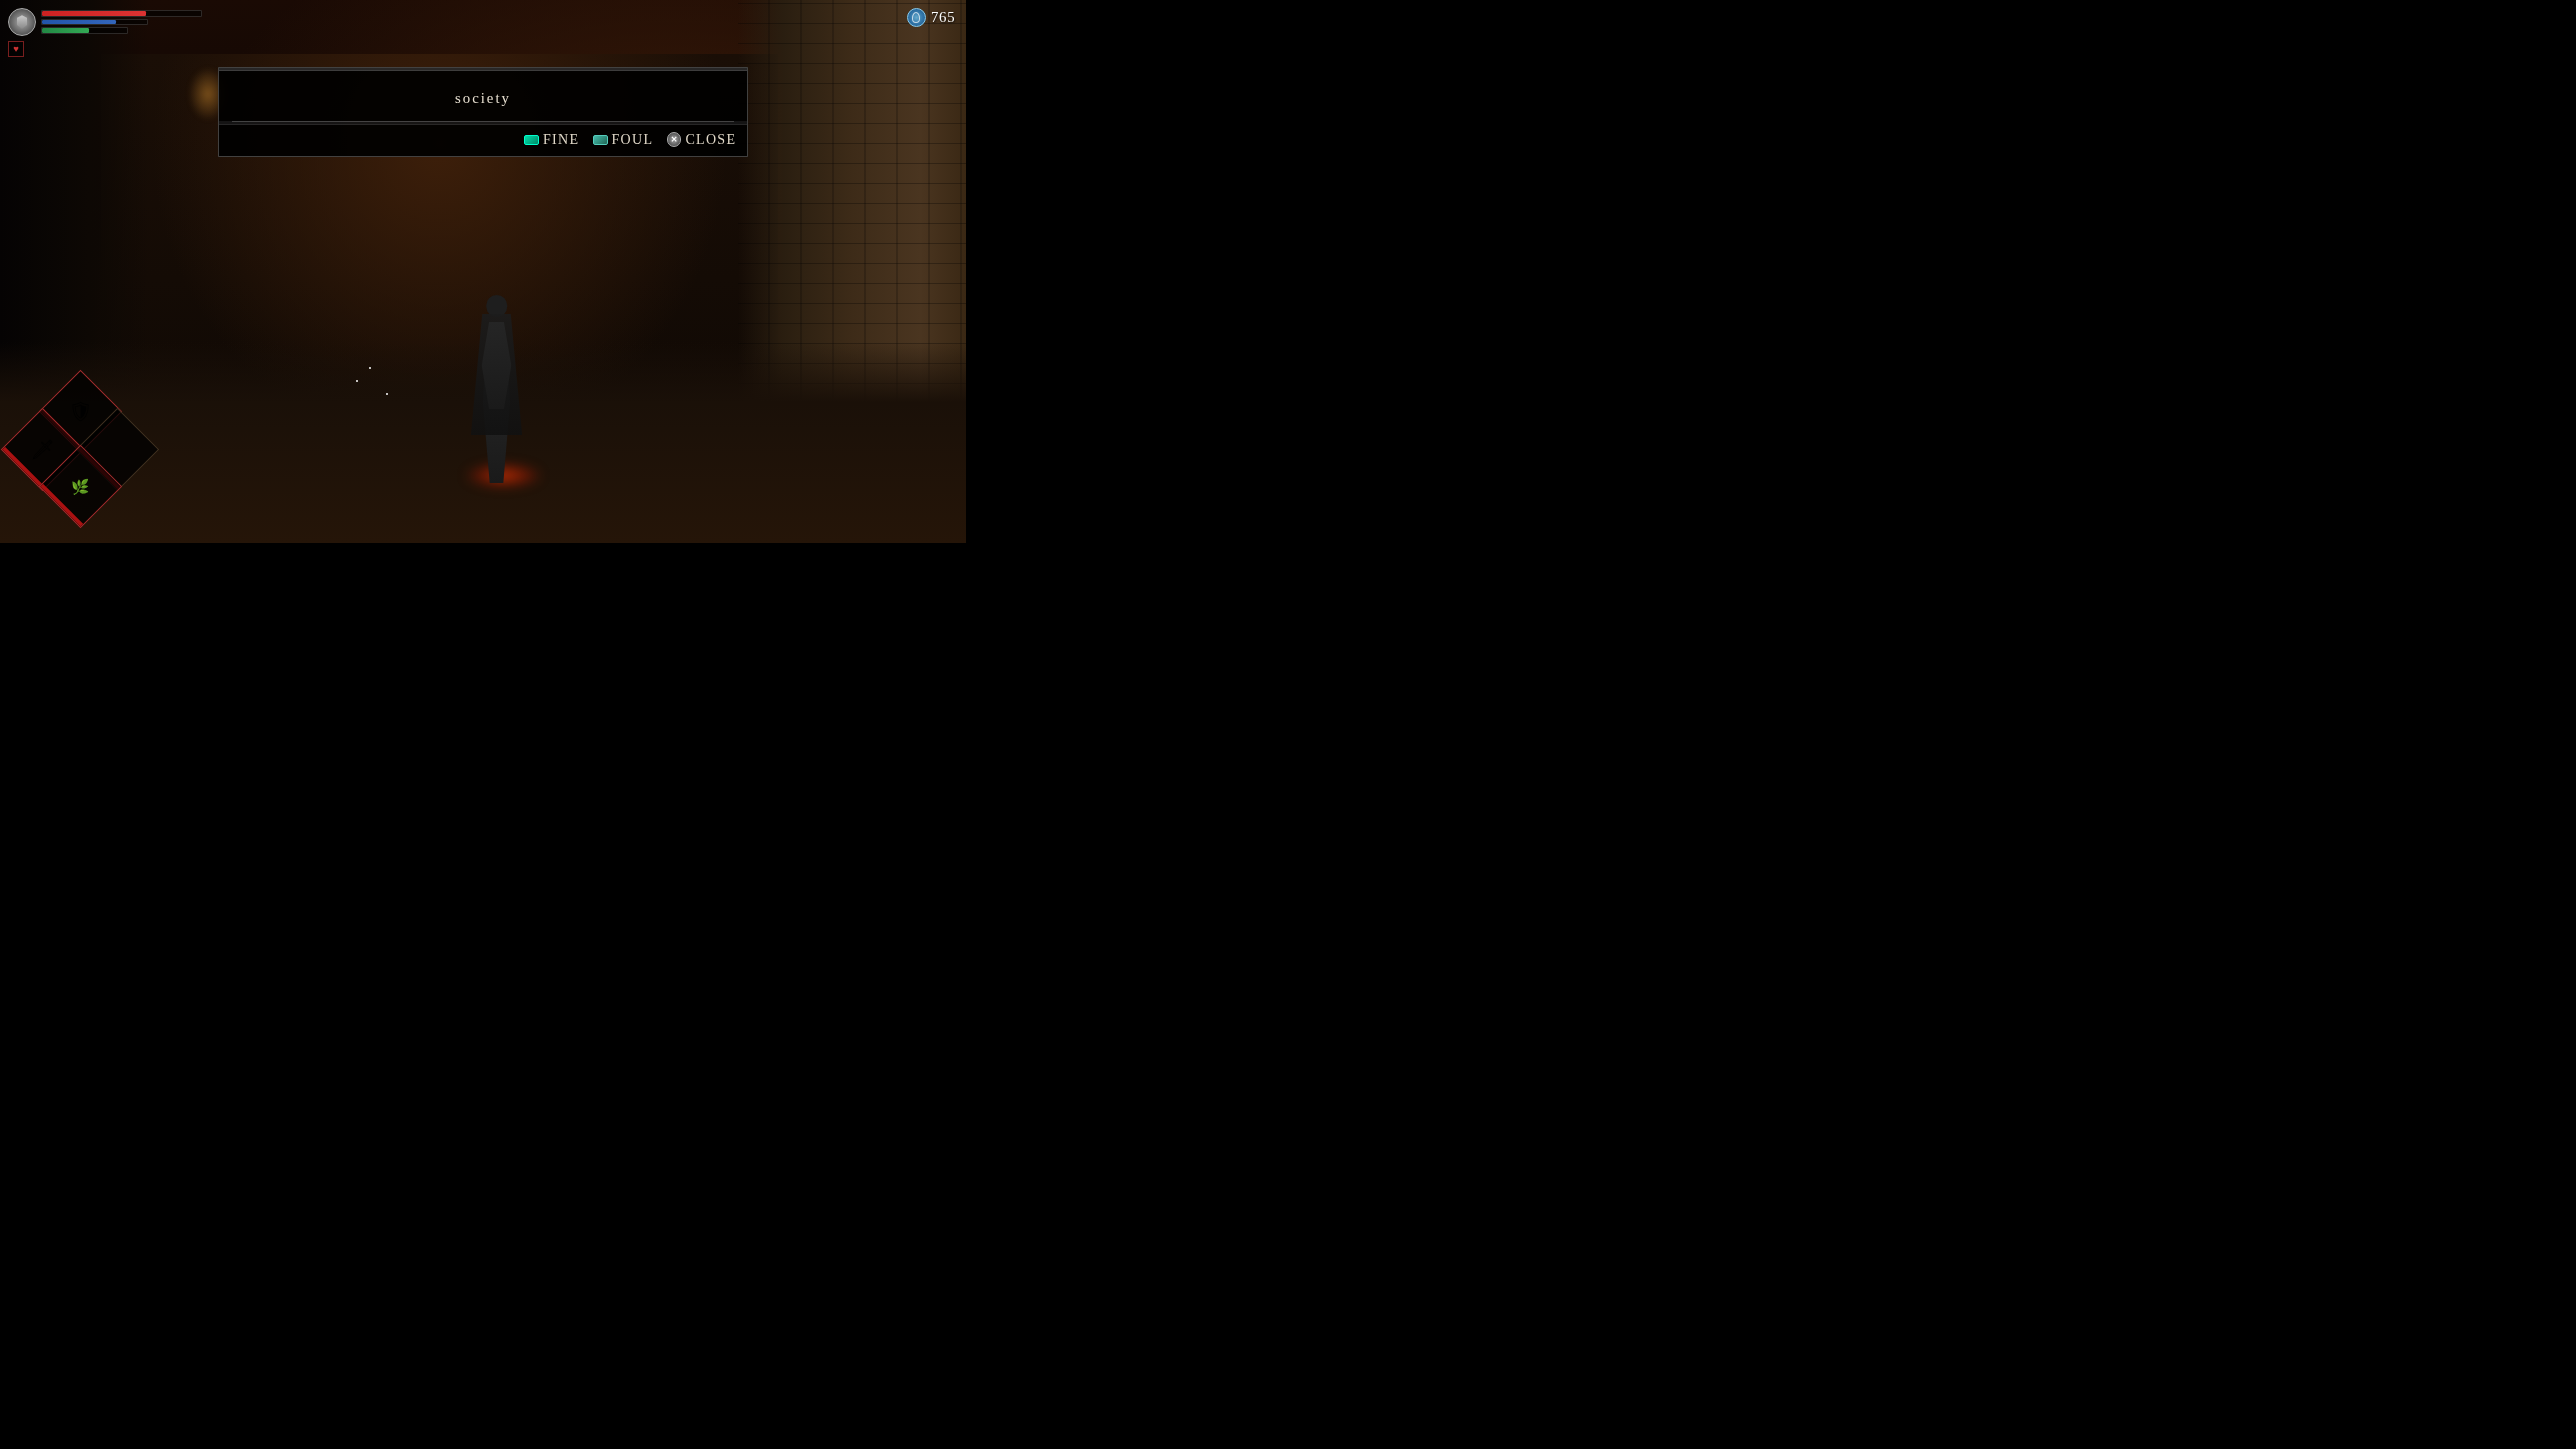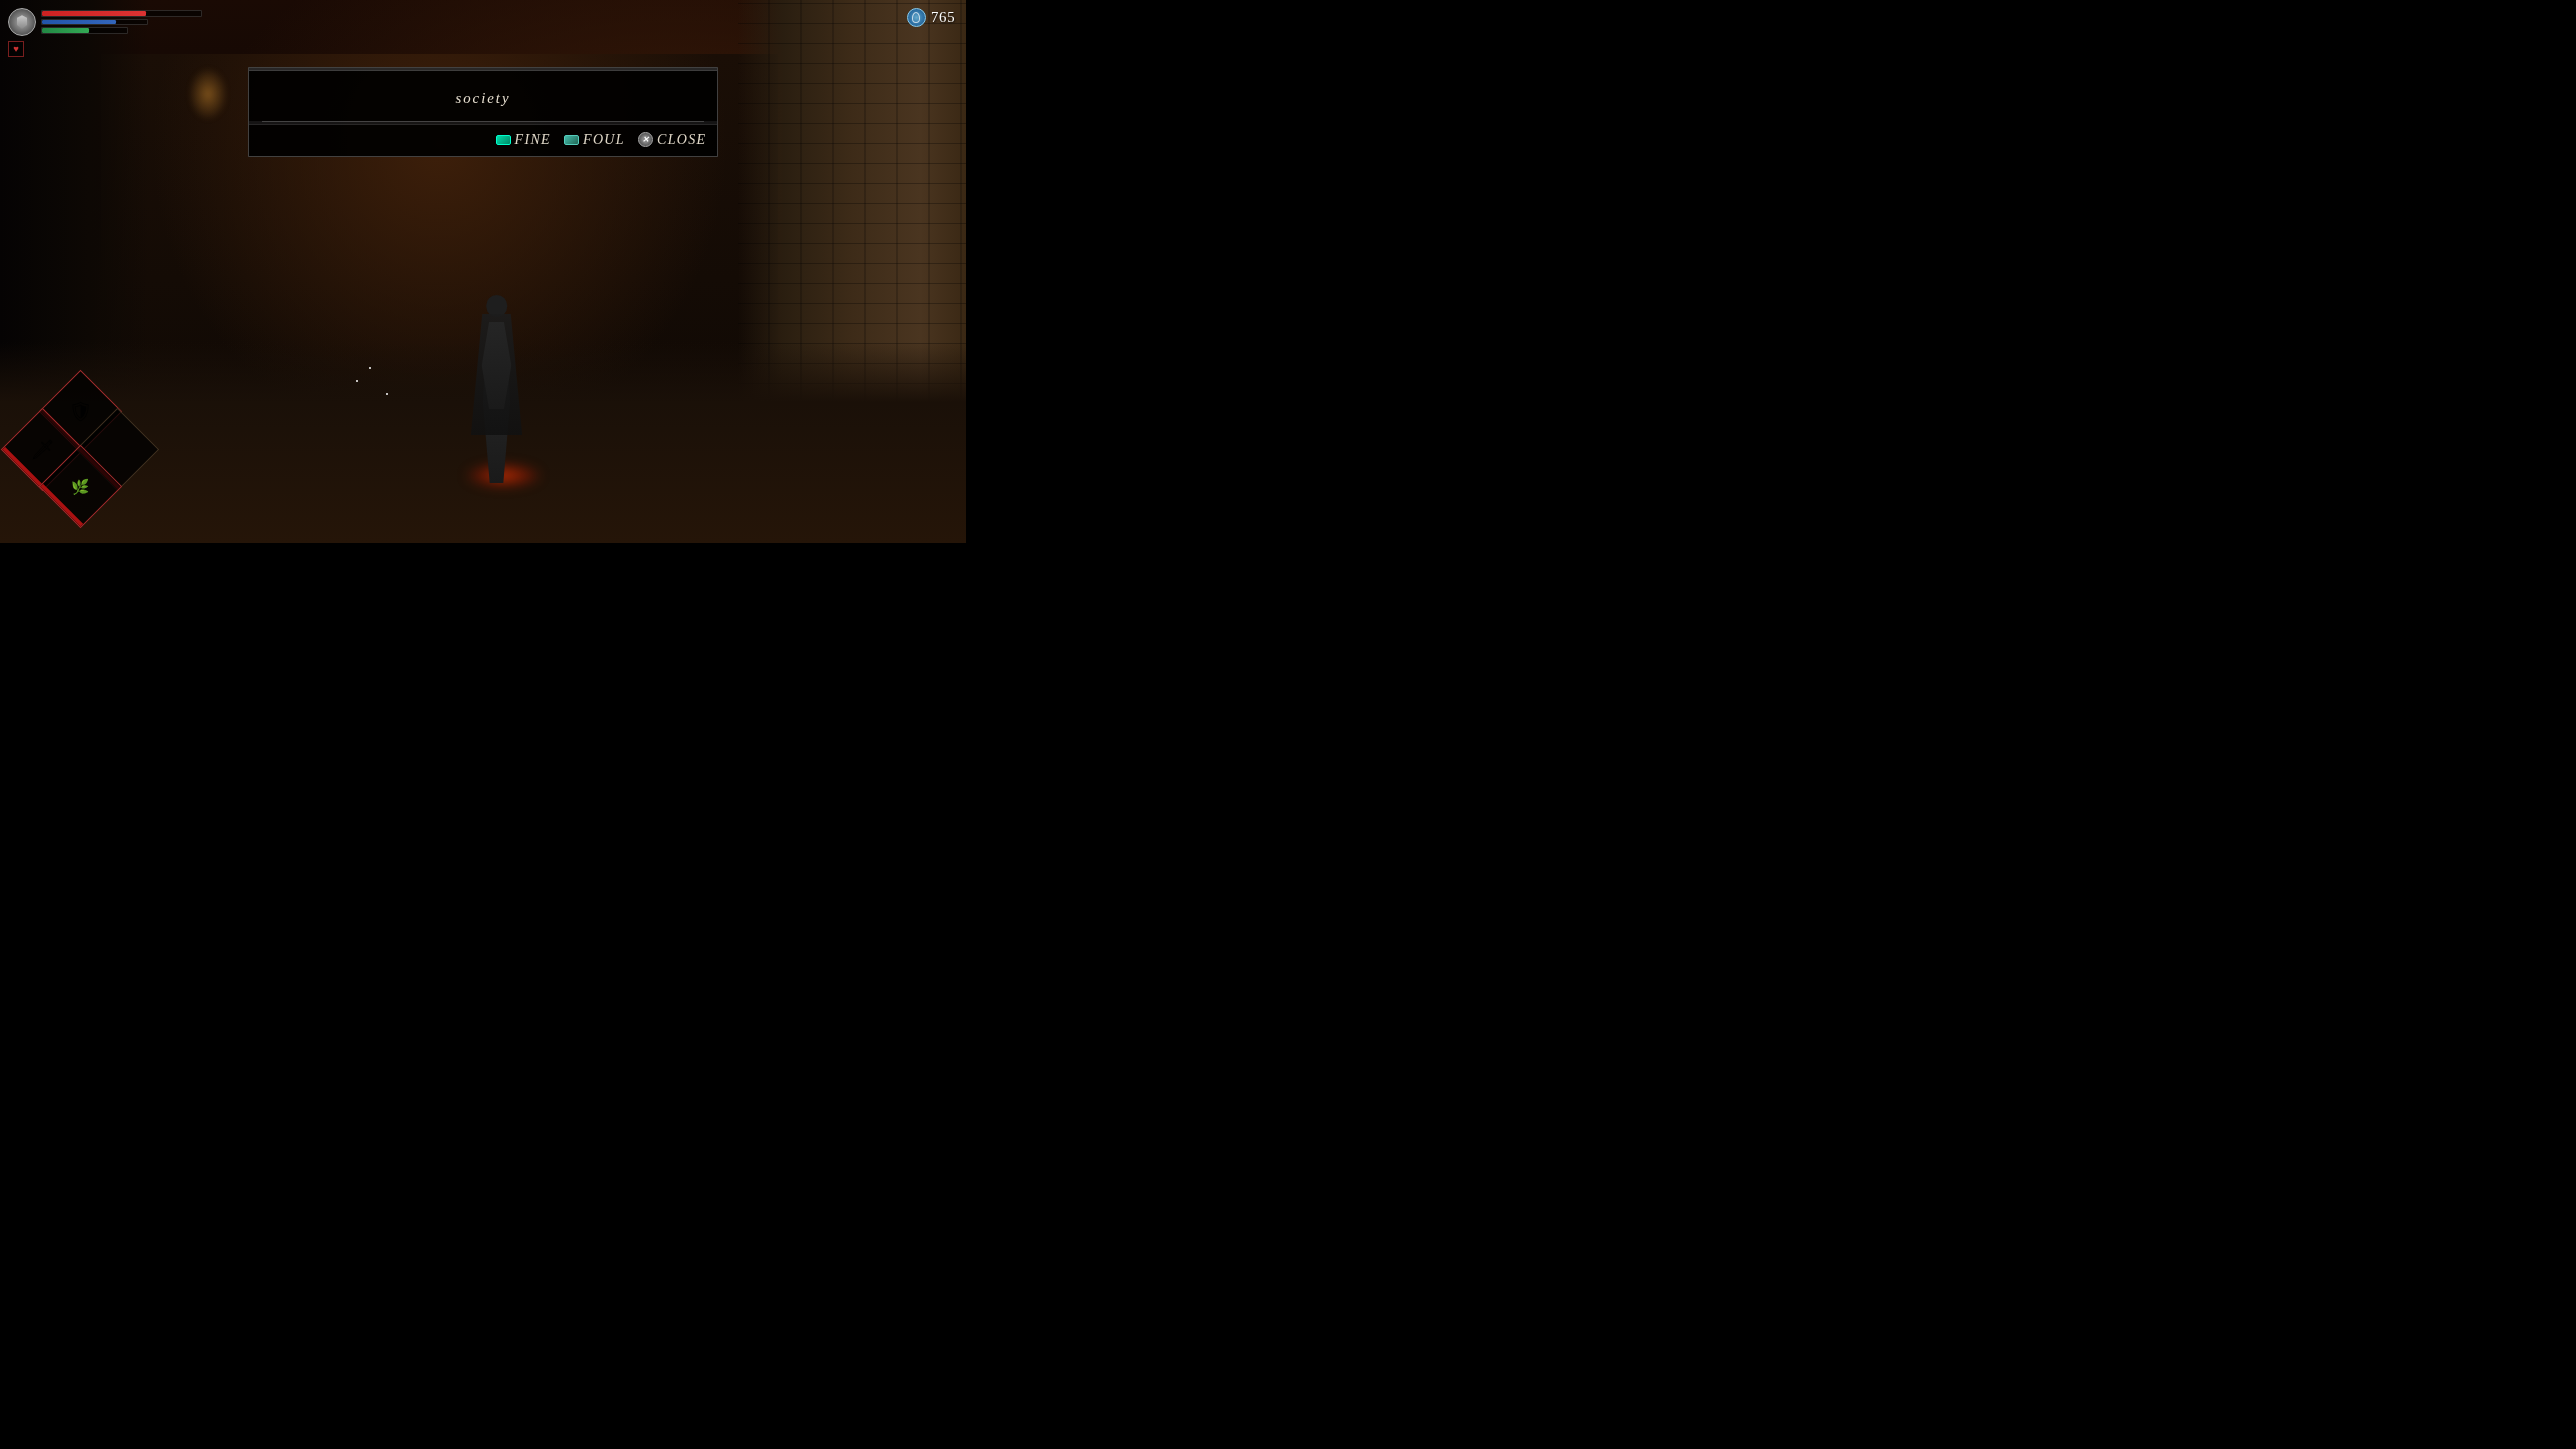--- a/index.html
+++ b/index.html
@@ -249,25 +249,24 @@
       letter-spacing: 0.7px;
       text-shadow: 0.7px 0.7px 2px rgba(0,0,0,0.8);
     }
 
     
     .dialog-box {
       position: absolute;
       top: 67px;
       left: 50%;
       transform: translateX(-50%);
-      width: 470px;
+      width: 530px;
       background: rgba(0, 0, 0, 0.92);
       border: 0.7px solid rgba(255, 255, 255, 0.25);
       border-radius: 0.7px;
-      font-style: italic;
     }
 
     .dialog-top-bar {
       height: 3.4px;
       background: rgba(255,255,255,0.15);
       border-bottom: 0.7px solid rgba(255,255,255,0.1);
     }
 
     .dialog-title-section {
       padding: 19px 27px 13.4px;

